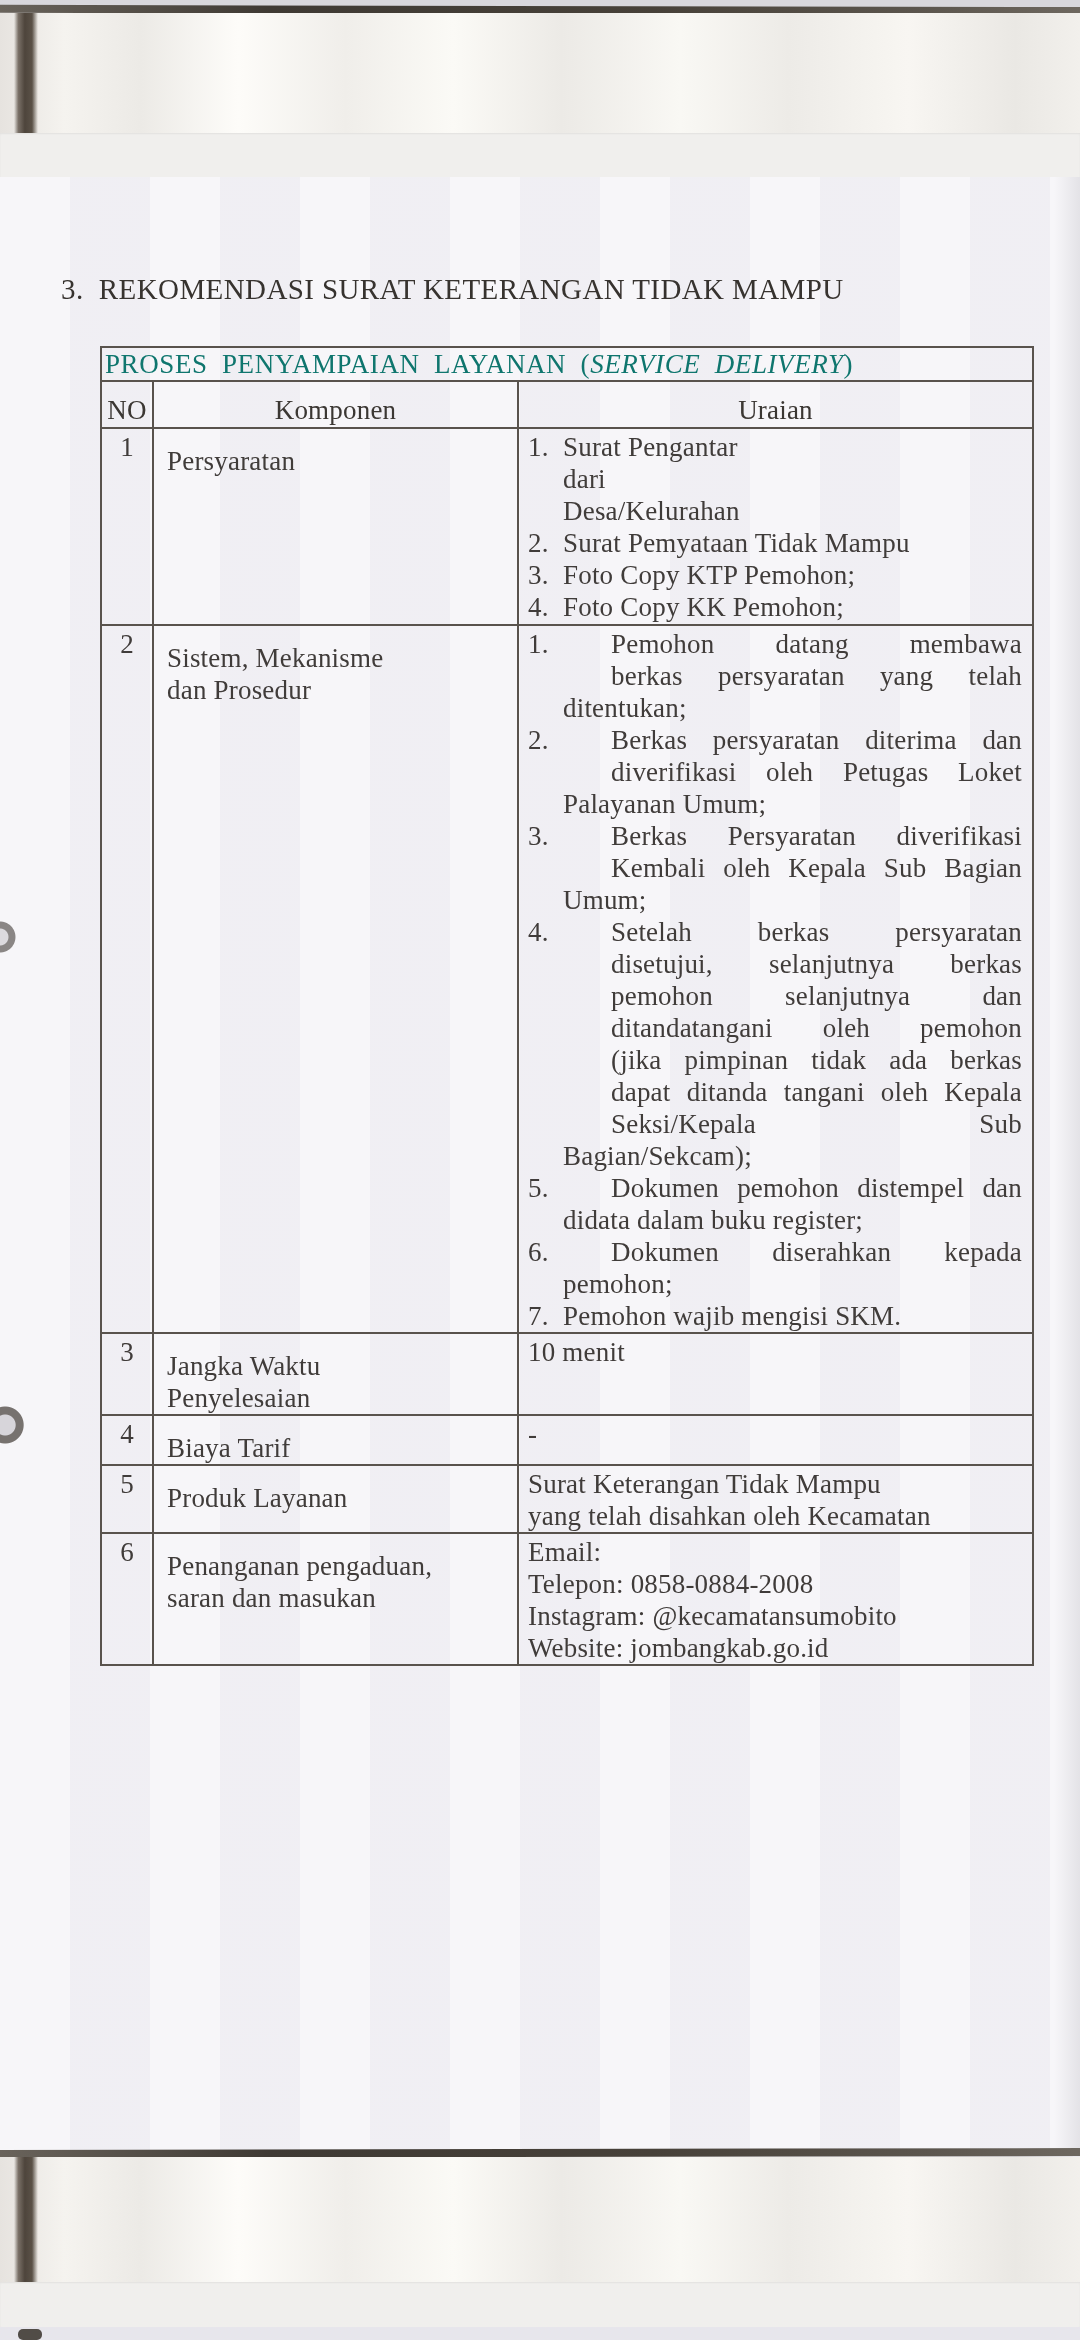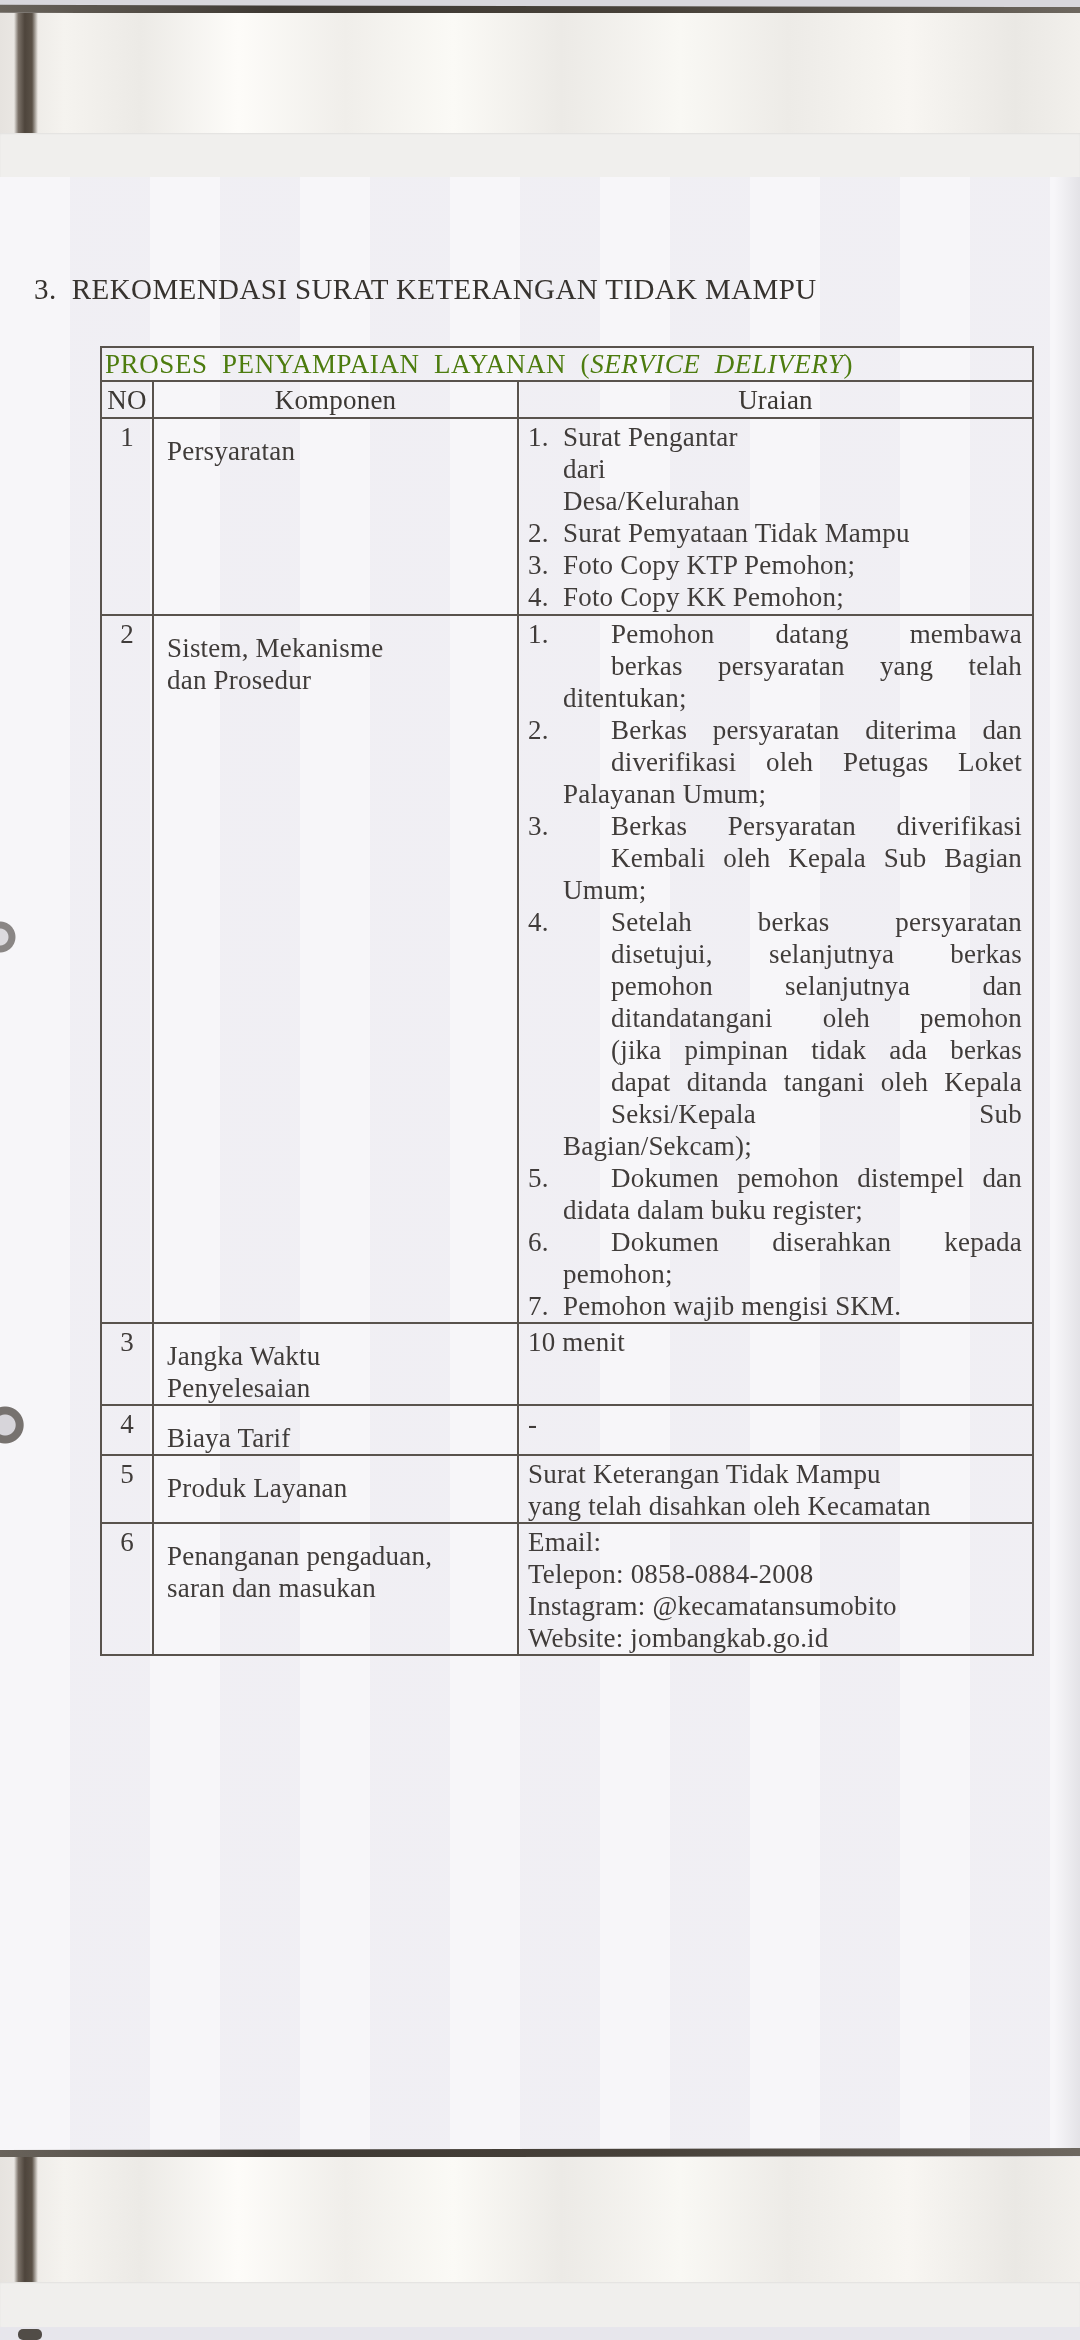--- a/index.html
+++ b/index.html
@@ -39,41 +39,41 @@
     background:linear-gradient(90deg,rgba(150,148,158,0),rgba(150,148,158,.20));}
 
   
   .punch{position:absolute;border-radius:50%;}
   .punch.a{left:-16px;top:916px;width:42px;height:42px;
     background:radial-gradient(circle at 38% 50%,#dcdade 0 8px,#8a8685 9px 15px,rgba(138,134,133,0) 16px);}
   .punch.b{left:-15px;top:1401px;width:48px;height:48px;
     background:radial-gradient(circle at 42% 50%,#d7d5da 0 10px,#77726f 11px 18px,rgba(119,114,111,0) 19px);}
 
   
-  .doc-title{position:absolute;left:34px;top:272px;
+  .doc-title{position:absolute;left:61px;top:272px;
     font-size:29px;line-height:34px;color:#37332f;letter-spacing:.4px;white-space:pre;}
 
   table.doc-table{position:absolute;left:100px;top:346px;width:932px;
     border-collapse:collapse;table-layout:fixed;
     font-size:27px;line-height:32px;color:#403c3a;letter-spacing:.2px;}
   .doc-table col.c1{width:52px;}
   .doc-table col.c2{width:365px;}
   .doc-table col.c3{width:515px;}
   .doc-table td{border:2px solid #59534d;vertical-align:top;overflow:hidden;}
 
   tr.r-title{height:30px;}
   tr.r-head{height:31px;}
   tr.r1{height:197px;}
   tr.r3{height:64px;}
   tr.r4{height:33px;}
   tr.r5{height:67px;}
   tr.r6{height:128px;}
 
-  td.t-title{padding:0 0 0 3px;white-space:nowrap;letter-spacing:.6px;word-spacing:7px;color:#4d7c0f;}
-  td.th{text-align:center;padding-top:2px;color:#3b3733;}
+  td.t-title{padding:0 0 0 3px;white-space:nowrap;letter-spacing:.6px;word-spacing:7px;color:#0f766e;}
+  td.th{text-align:center;padding-top:12px;color:#3b3733;}
   td.no{text-align:center;padding-top:2px;}
   td.komp{padding:16px 6px 0 13px;}
   td.ur{padding:2px 10px 0 9px;}
 
   .kline,.ln{display:block;}
   .item{display:grid;grid-template-columns:35px 1fr;}
   .j{text-align:justify;text-align-last:justify;margin-left:48px;}
 </style>
 </head>
 <body>

